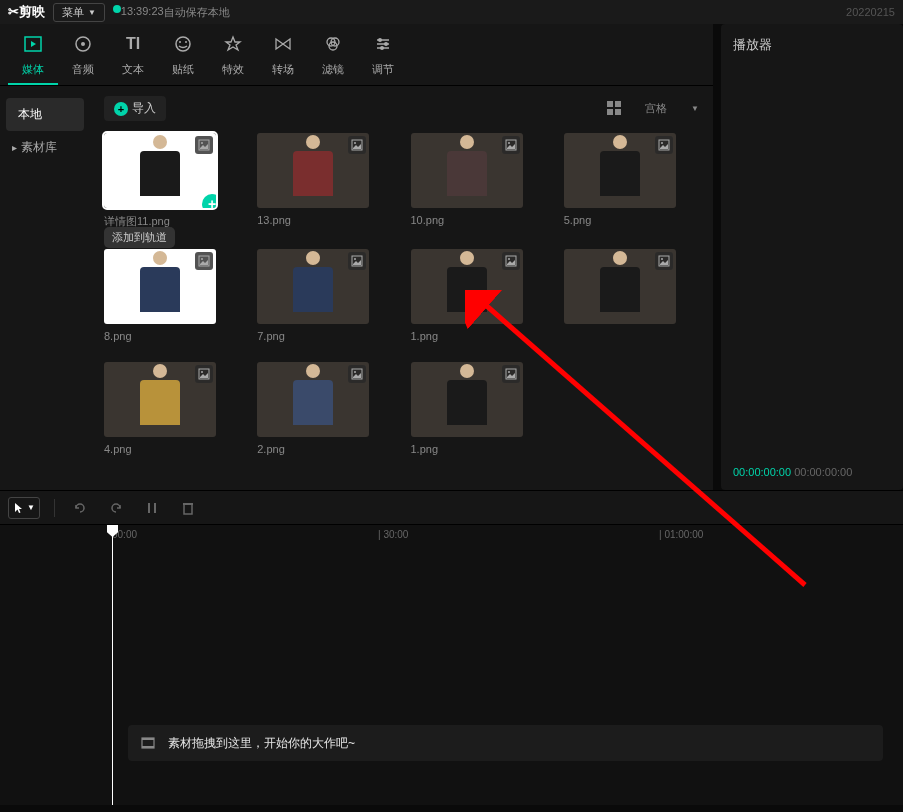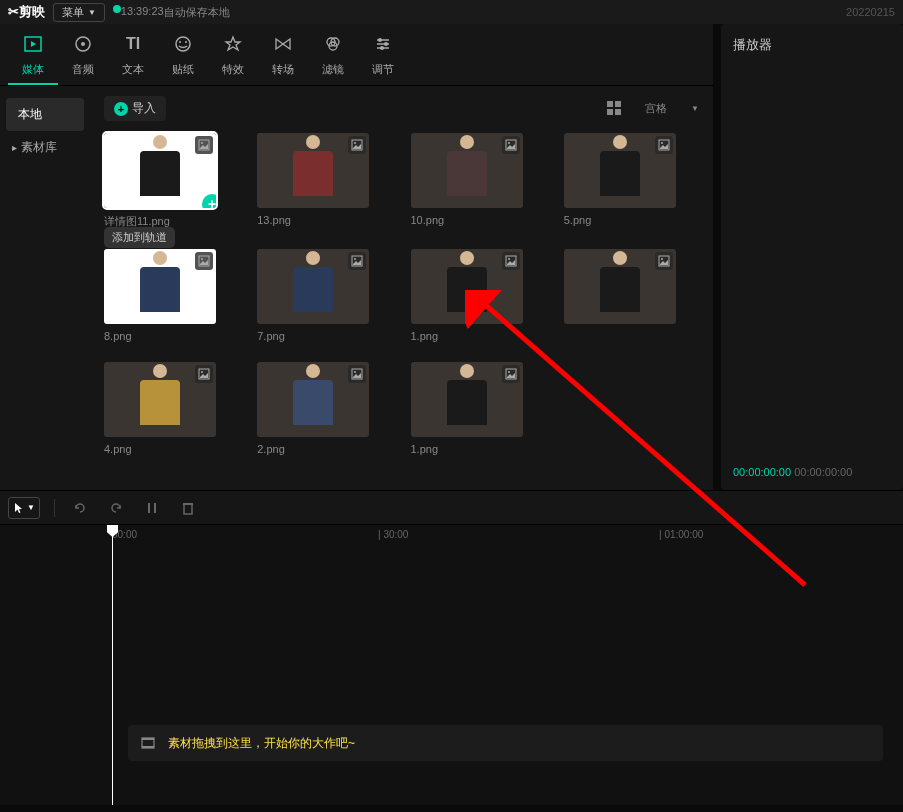--- a/index.html
+++ b/index.html
@@ -56,21 +56,21 @@
     .tl-tool { width: 22px; height: 22px; display: flex; align-items: center; justify-content: center; color: #888; cursor: pointer; }
     .tl-tool.arrow { border: 1px solid #444; border-radius: 3px; color: #fff; display: flex; align-items: center; gap: 2px; padding: 0 4px; width: auto; }
     .tl-sep { width: 1px; height: 18px; background: #333; }
     
     .tl-body { height: 280px; background: #111; position: relative; }
     .tl-ruler { height: 20px; position: relative; color: #666; font-size: 10px; }
     .tl-tick { position: absolute; top: 4px; }
     .playhead { position: absolute; left: 112px; top: 0; bottom: 0; width: 1px; background: #fff; }
     .playhead::before { content: ""; position: absolute; top: 0; left: -5px; width: 11px; height: 12px; background: #fff; clip-path: polygon(0 0, 100% 0, 100% 60%, 50% 100%, 0 60%); }
     
-    .drop-hint { position: absolute; left: 128px; right: 20px; top: 200px; height: 36px; background: #1c1c1c; border-radius: 4px; display: flex; align-items: center; gap: 12px; padding: 0 12px; color: #fde047; font-size: 12px; }
+    .drop-hint { position: absolute; left: 128px; right: 20px; top: 200px; height: 36px; background: #1c1c1c; border-radius: 4px; display: flex; align-items: center; gap: 12px; padding: 0 12px; color: #e5e5e5; font-size: 12px; }
     
     .arrow-annot { position: absolute; pointer-events: none; z-index: 100; }
   </style>
 </head>
 <body>
 
 <div class="top-bar">
   <span class="logo">✂剪映</span>
   <div class="menu-drop">
     <span>菜单</span>

